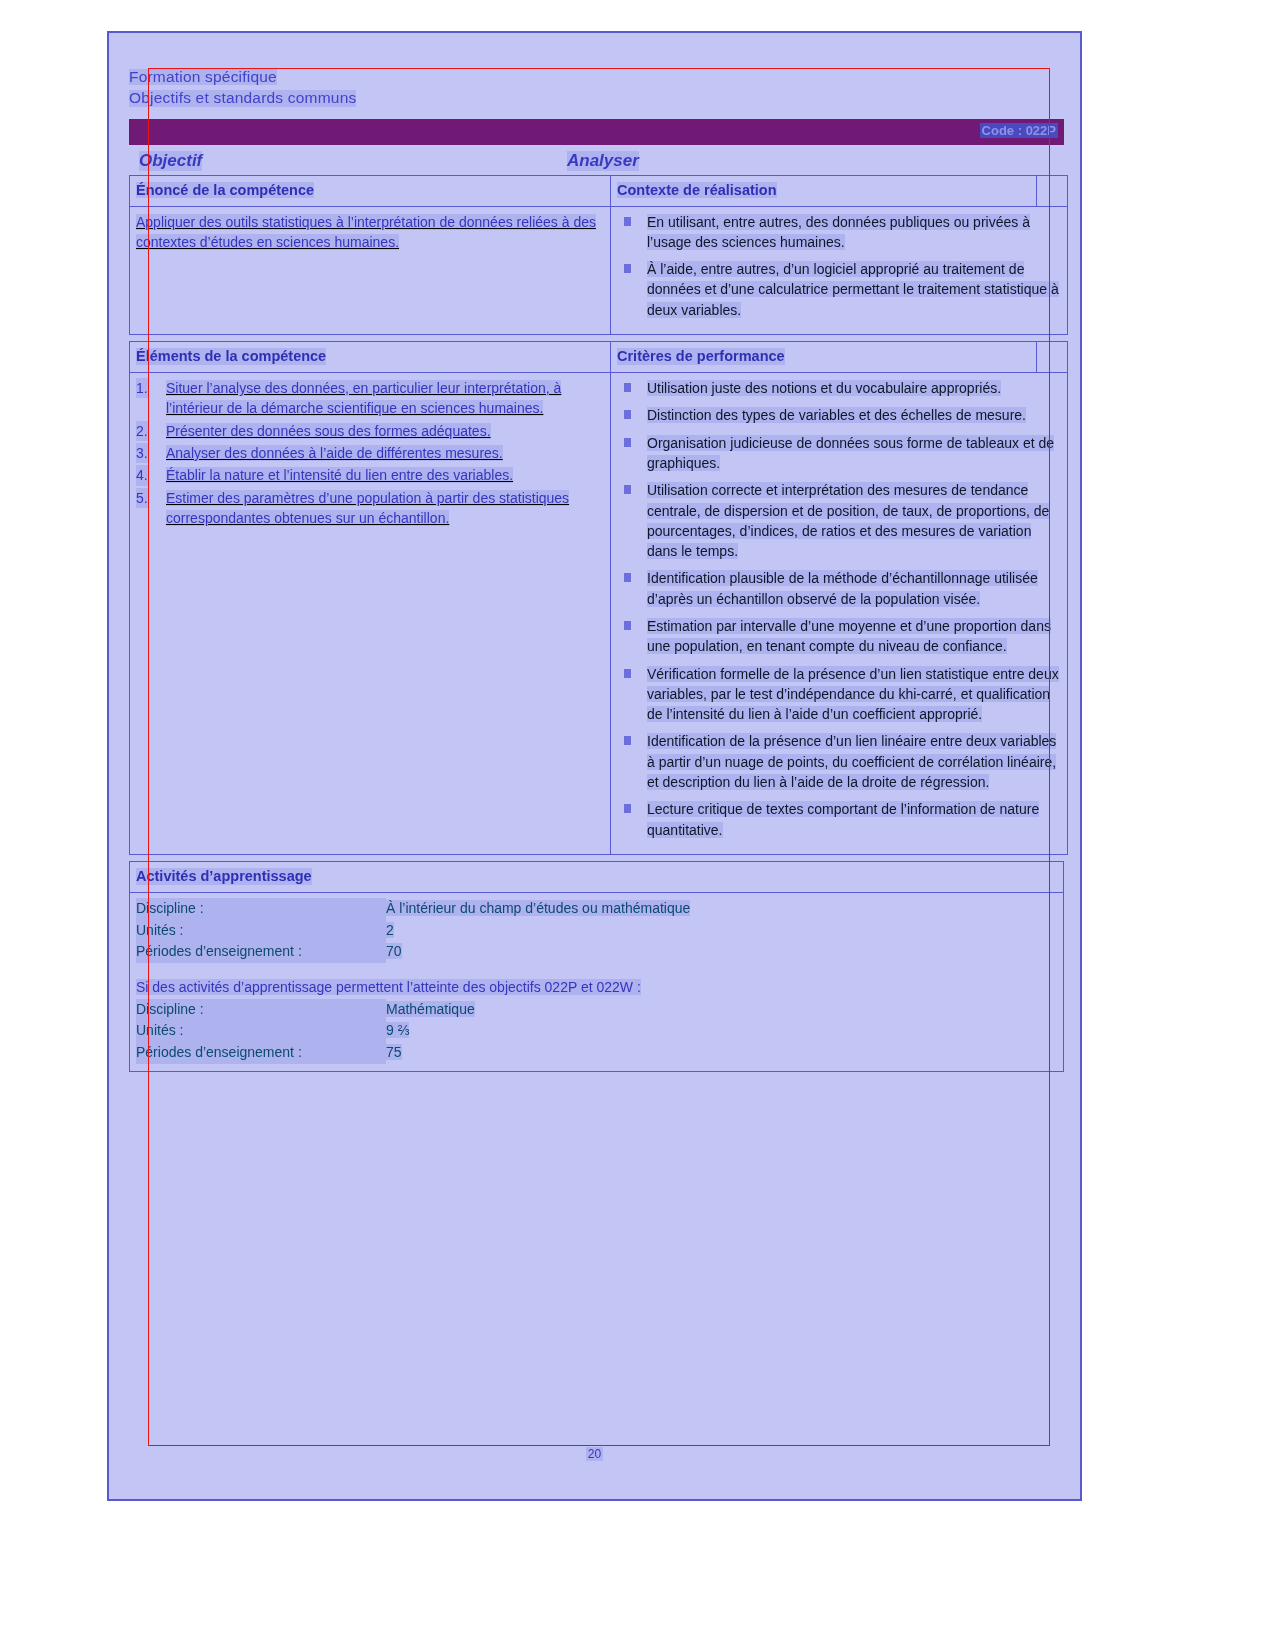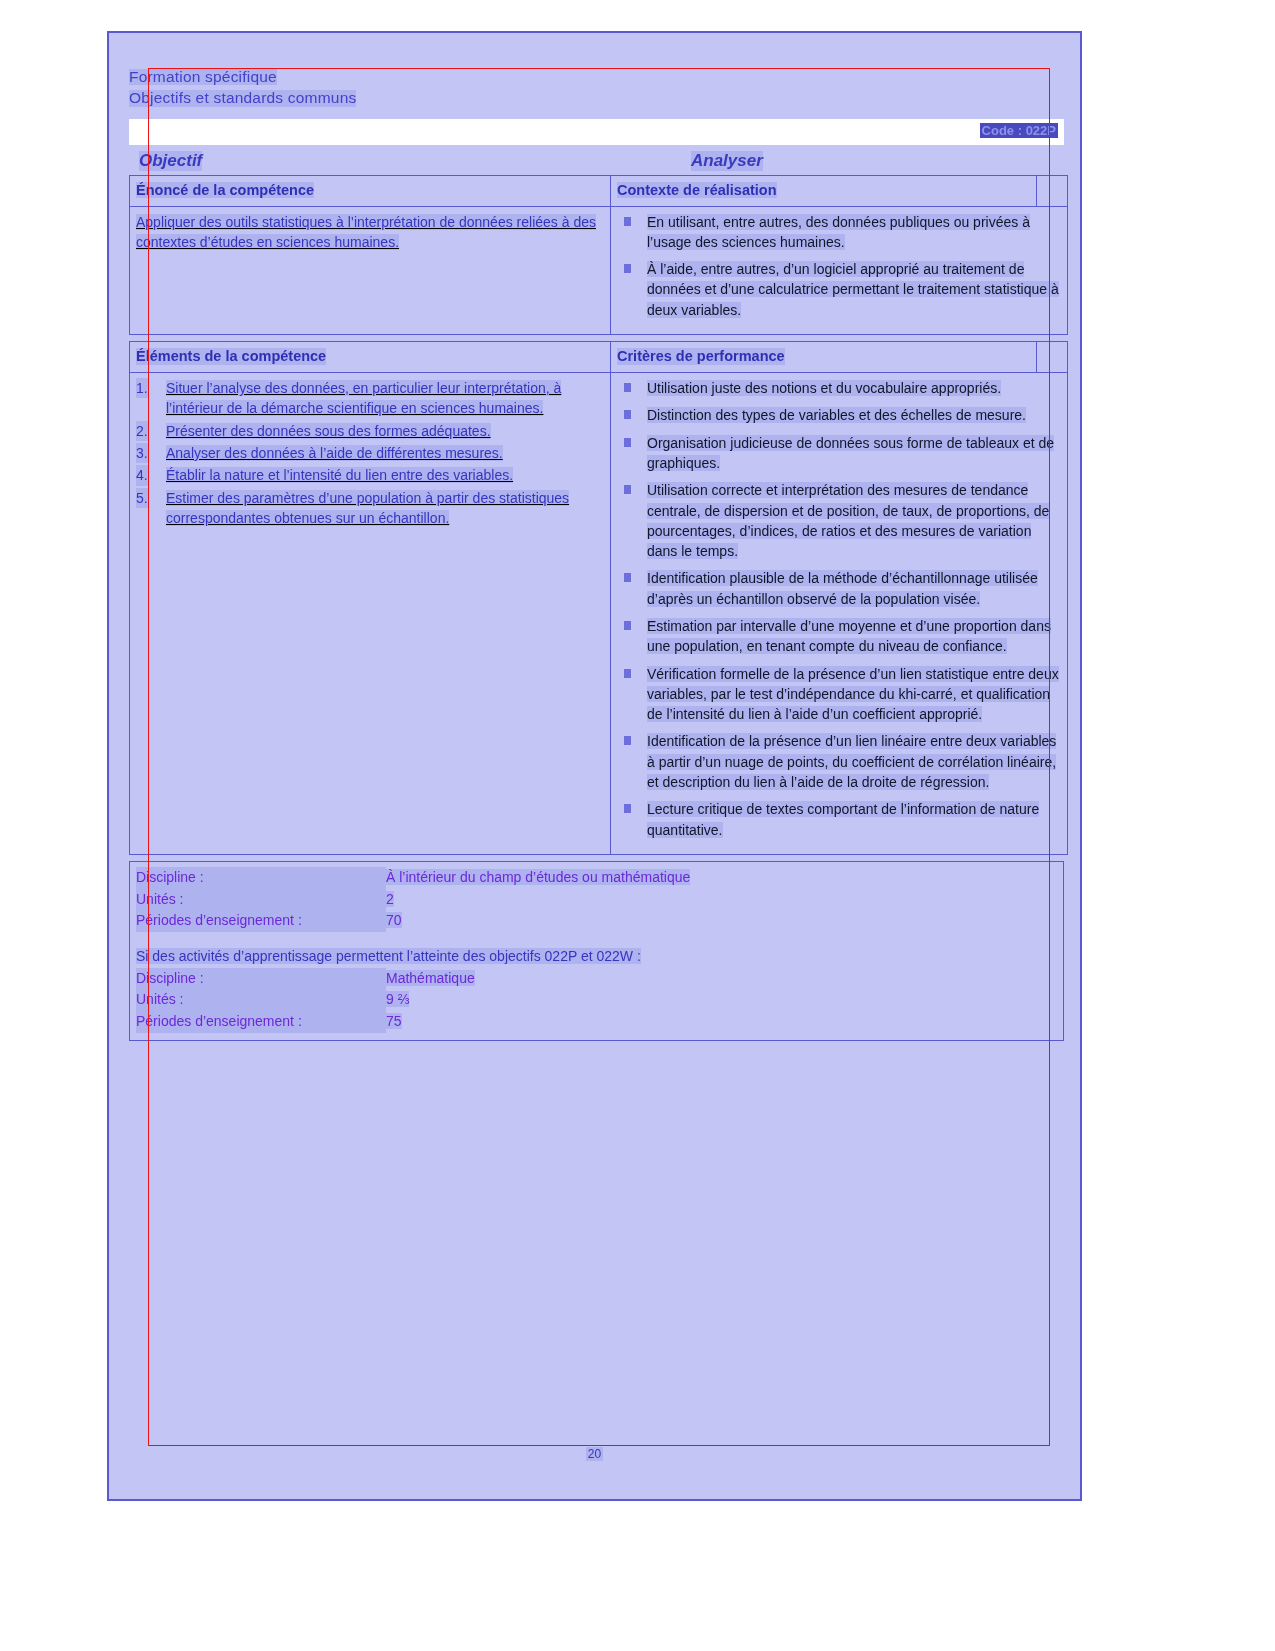--- a/index.html
+++ b/index.html
@@ -55,42 +55,42 @@
     letter-spacing: 0.2px;
     background: #aeb2ef;
     display: inline-block;
     margin-bottom: 4px;
   }
 
   
   .code-bar {
     margin-top: 8px;
     height: 26px;
-    background: #ffffff;
+    background: #701a75;
     position: relative;
   }
   .code-bar .code-text {
     position: absolute;
     right: 6px;
     top: 4px;
     color: #8f92e8;
     font-size: 13px;
     font-weight: bold;
     background: #4a4ac0;
     padding: 0 2px;
   }
 
   
   .title-row {
     display: flex;
     margin-top: 6px;
     margin-bottom: 4px;
     padding-left: 10px;
   }
-  .title-row .col-a { width: 552px; }
+  .title-row .col-a { width: 428px; }
   .title-row .col-b { flex: 1; }
   .title-row span {
     font-style: italic;
     font-weight: bold;
     font-size: 17px;
     color: #3a3ac0;
     background: #aeb2ef;
     display: inline-block;
   }
 
@@ -173,21 +173,21 @@
     top: 5px;
     width: 7px;
     height: 9px;
     background: #6d6ddc;
   }
   ul.bullist li .t { background: #aeb2ef; }
 
   
   .act-row {
     font-size: 14px;
-    color: #6d28d9;
+    color: #0c4a6e;
     line-height: 1.55;
     white-space: nowrap;
   }
   .act-row .lbl {
     display: inline-block;
     width: 250px;
     background: #aeb2ef;
   }
   .act-row .val {
     background: #aeb2ef;
@@ -302,20 +302,25 @@
               <li><span class="bul"></span><span class="t">Lecture critique de textes comportant de l’information de nature quantitative.</span></li>
             </ul>
           </div>
         </td>
       </tr>
     </tbody>
       </table>
 
     <table class="block">
       <tbody>
+          <tr>
+        <td colspan="3">
+              <div class="cellpad"><span class="sec-head">Activités d’apprentissage</span></div>
+            </td>
+      </tr>
       <tr>
         <td colspan="3">
           <div class="cellpad">
 
             <div class="act-row">
               <span class="lbl">Discipline :</span><span class="val">À l’intérieur du champ d’études ou mathématique</span>
             </div>
             <div class="act-row">
               <span class="lbl">Unités :</span><span class="val">2</span>
             </div>

